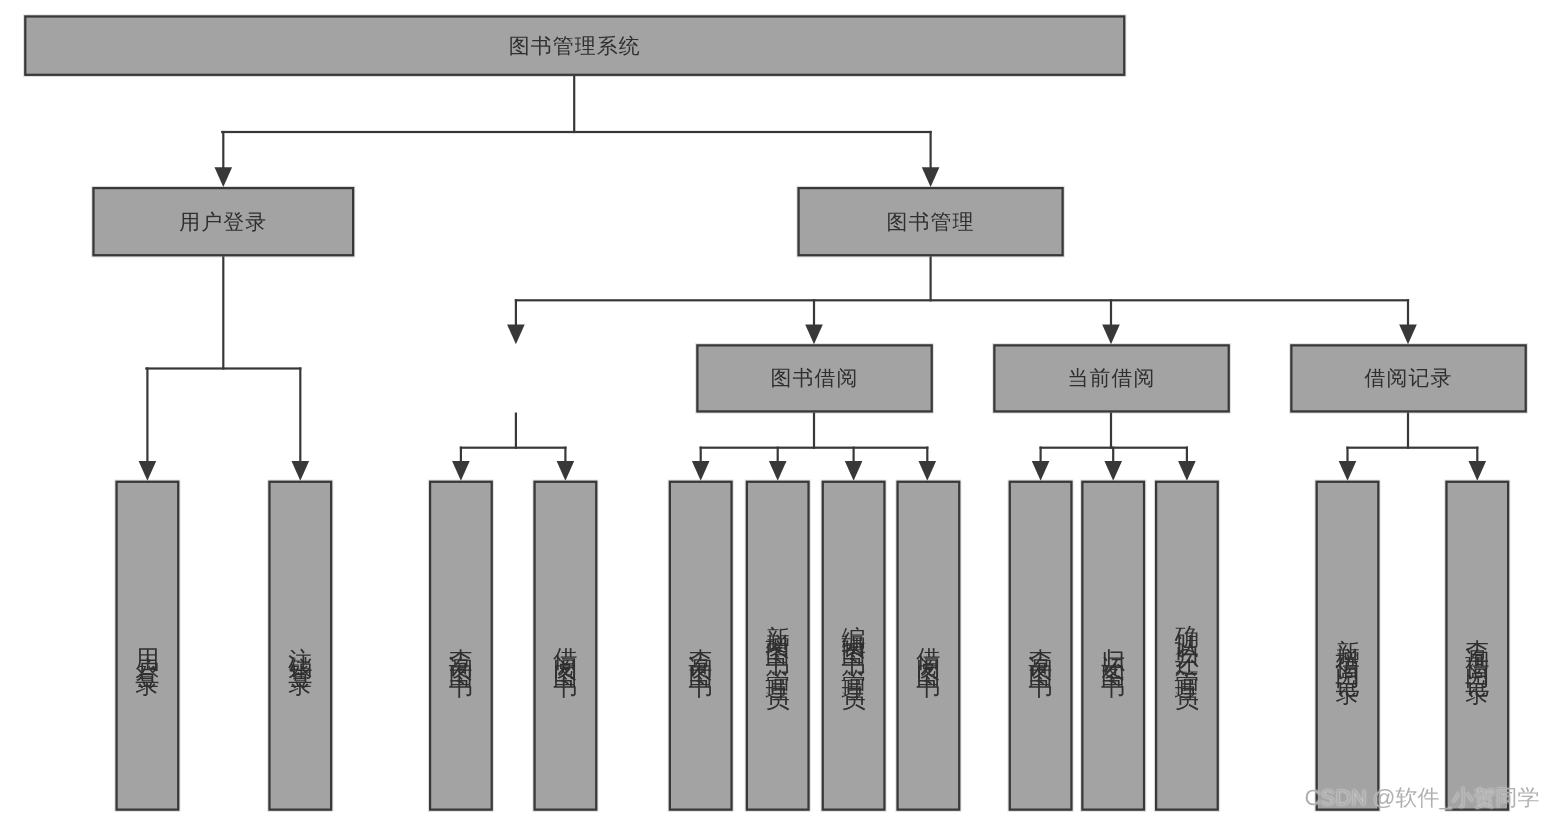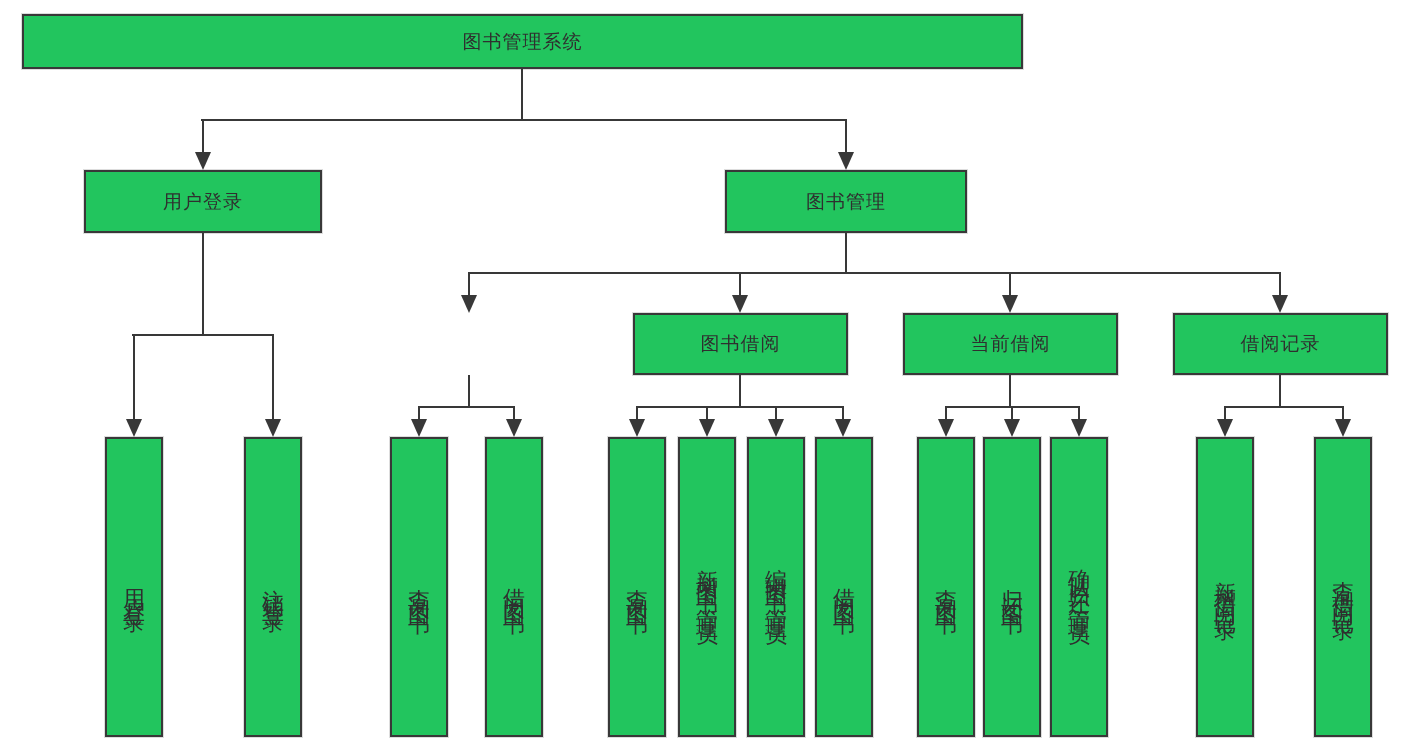--- a/index.html
+++ b/index.html
@@ -9,21 +9,21 @@
     height: 747px;
     background: #ffffff;
     font-family: "Liberation Sans", "DejaVu Sans", sans-serif;
     color: #2f2f2f;
     overflow: hidden;
   }
   .box {
     position: absolute;
     box-sizing: border-box;
     border: 2px solid #383838;
-    background: #22c55e;
+    background: #a3a3a3;
     box-shadow: 0 0 0 1px rgba(120,120,120,0.25);
   }
   .box.h {
     display: flex;
     align-items: center;
     justify-content: center;
     font-size: 19px;
     letter-spacing: 1px;
     white-space: nowrap;
   }
@@ -146,14 +146,15 @@
   <div class="box v" style="left:747px;">编辑图书（管理员）</div>
   <div class="box v" style="left:815px;">借阅图书</div>
 
   <div class="box v" style="left:917px;">查询图书</div>
   <div class="box v" style="left:983px;">归还图书</div>
   <div class="box v" style="left:1050px;">确认归还（管理员）</div>
 
   <div class="box v" style="left:1196px;">新增借阅记录</div>
   <div class="box v" style="left:1314px;">查询借阅记录</div>
 
+  <div class="watermark">CSDN @软件_小贺同学</div>
 
 </div>
 
 </body></html>

